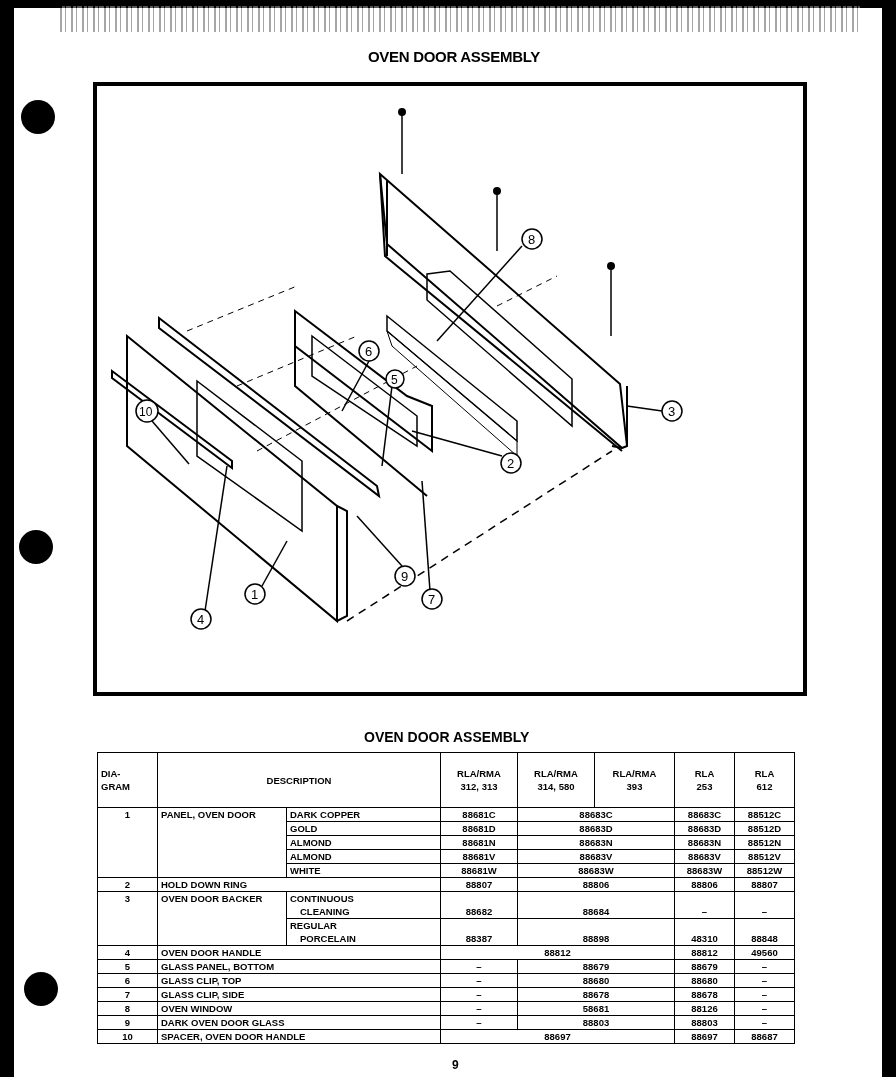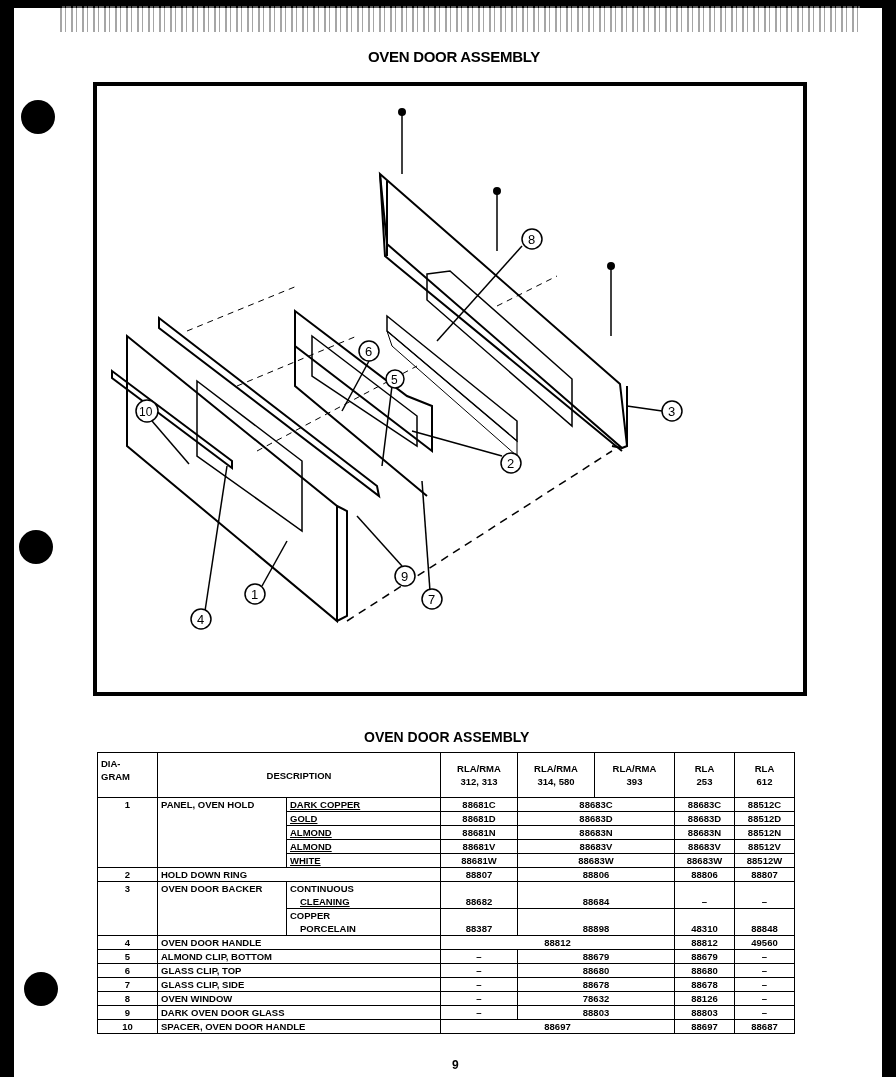--- a/index.html
+++ b/index.html
@@ -14,23 +14,23 @@
   .hole { position:absolute; width:34px; height:34px; border-radius:50%; background:#000; }
   .title-top { position:absolute; left:368px; top:48px; font-weight:bold; font-size:15px; letter-spacing:-0.3px; }
   .diagram { position:absolute; left:93px; top:82px; width:714px; height:614px;
              border:4px solid #000; box-sizing:border-box; background:#fff; }
   .diagram svg { position:absolute; left:0; top:0; }
   .table-title { position:absolute; left:364px; top:729px; font-weight:bold; font-size:14px; }
   table.parts { position:absolute; left:97px; top:752px; width:697px; border-collapse:collapse;
                 font-size:9.5px; font-weight:bold; table-layout:fixed; }
   table.parts td, table.parts th { border:1.5px solid #000; padding:0 3px; line-height:13px; vertical-align:middle; }
   table.parts th { font-size:9.5px; text-align:center; height:40px; }
-  table.parts th.left { text-align:left; vertical-align:top; padding-top:4px; }
+  table.parts th.left { text-align:left; vertical-align:top; padding-top:14px; }
   .c { text-align:center; }
-  .ul { text-decoration:underline; }
+  .ul { }
   .sub { padding-left:10px; display:block; }
   .page-num { position:absolute; left:452px; top:1058px; font-weight:bold; font-size:12px; }
 </style>
 </head>
 <body>
 
 <div class="edge-left"></div>
 <div class="edge-right"></div>
 <div class="edge-top"></div>
 <div class="noise-top"></div>
@@ -156,21 +156,21 @@
       <th><span>RLA/RMA</span><br><span>314, 580</span></th>
       <th><span>RLA/RMA</span><br><span>393</span></th>
       <th><span>RLA</span><br><span>253</span></th>
       <th><span>RLA</span><br><span>612</span></th>
     </tr>
   </thead>
   <tbody>
 
     <tr>
       <td class="c" rowspan="5" style="vertical-align:top">1</td>
-      <td rowspan="5" style="vertical-align:top">PANEL, OVEN HOLD</td>
+      <td rowspan="5" style="vertical-align:top">PANEL, OVEN DOOR</td>
       <td class="ul">DARK COPPER</td>
       <td class="c">88681C</td>
       <td class="c" colspan="2">88683C</td>
       <td class="c">88683C</td>
       <td class="c">88512C</td>
     </tr>
     <tr>
       <td class="ul">GOLD</td>
       <td class="c">88681D</td>
       <td class="c" colspan="2">88683D</td>
@@ -211,38 +211,38 @@
     <tr>
       <td class="c" rowspan="2" style="vertical-align:top">3</td>
       <td rowspan="2" style="vertical-align:top">OVEN DOOR BACKER</td>
       <td><span>CONTINUOUS</span><br><span class="sub ul">CLEANING</span></td>
       <td class="c" style="vertical-align:bottom">88682</td>
       <td class="c" colspan="2" style="vertical-align:bottom">88684</td>
       <td class="c" style="vertical-align:bottom">–</td>
       <td class="c" style="vertical-align:bottom">–</td>
     </tr>
     <tr>
-      <td><span>COPPER</span><br><span class="sub">PORCELAIN</span></td>
+      <td><span>REGULAR</span><br><span class="sub">PORCELAIN</span></td>
       <td class="c" style="vertical-align:bottom">88387</td>
       <td class="c" colspan="2" style="vertical-align:bottom">88898</td>
       <td class="c" style="vertical-align:bottom">48310</td>
       <td class="c" style="vertical-align:bottom">88848</td>
     </tr>
 
     <tr>
       <td class="c">4</td>
       <td colspan="2">OVEN DOOR HANDLE</td>
       <td class="c" colspan="3">88812</td>
       <td class="c">88812</td>
       <td class="c">49560</td>
     </tr>
 
     <tr>
       <td class="c">5</td>
-      <td colspan="2">ALMOND CLIP, BOTTOM</td>
+      <td colspan="2">GLASS PANEL, BOTTOM</td>
       <td class="c">–</td>
       <td class="c" colspan="2">88679</td>
       <td class="c">88679</td>
       <td class="c">–</td>
     </tr>
     <tr>
       <td class="c">6</td>
       <td colspan="2">GLASS CLIP, TOP</td>
       <td class="c">–</td>
       <td class="c" colspan="2">88680</td>
@@ -254,21 +254,21 @@
       <td colspan="2">GLASS CLIP, SIDE</td>
       <td class="c">–</td>
       <td class="c" colspan="2">88678</td>
       <td class="c">88678</td>
       <td class="c">–</td>
     </tr>
     <tr>
       <td class="c">8</td>
       <td colspan="2">OVEN WINDOW</td>
       <td class="c">–</td>
-      <td class="c" colspan="2">78632</td>
+      <td class="c" colspan="2">58681</td>
       <td class="c">88126</td>
       <td class="c">–</td>
     </tr>
     <tr>
       <td class="c">9</td>
       <td colspan="2">DARK OVEN DOOR GLASS</td>
       <td class="c">–</td>
       <td class="c" colspan="2">88803</td>
       <td class="c">88803</td>
       <td class="c">–</td>

